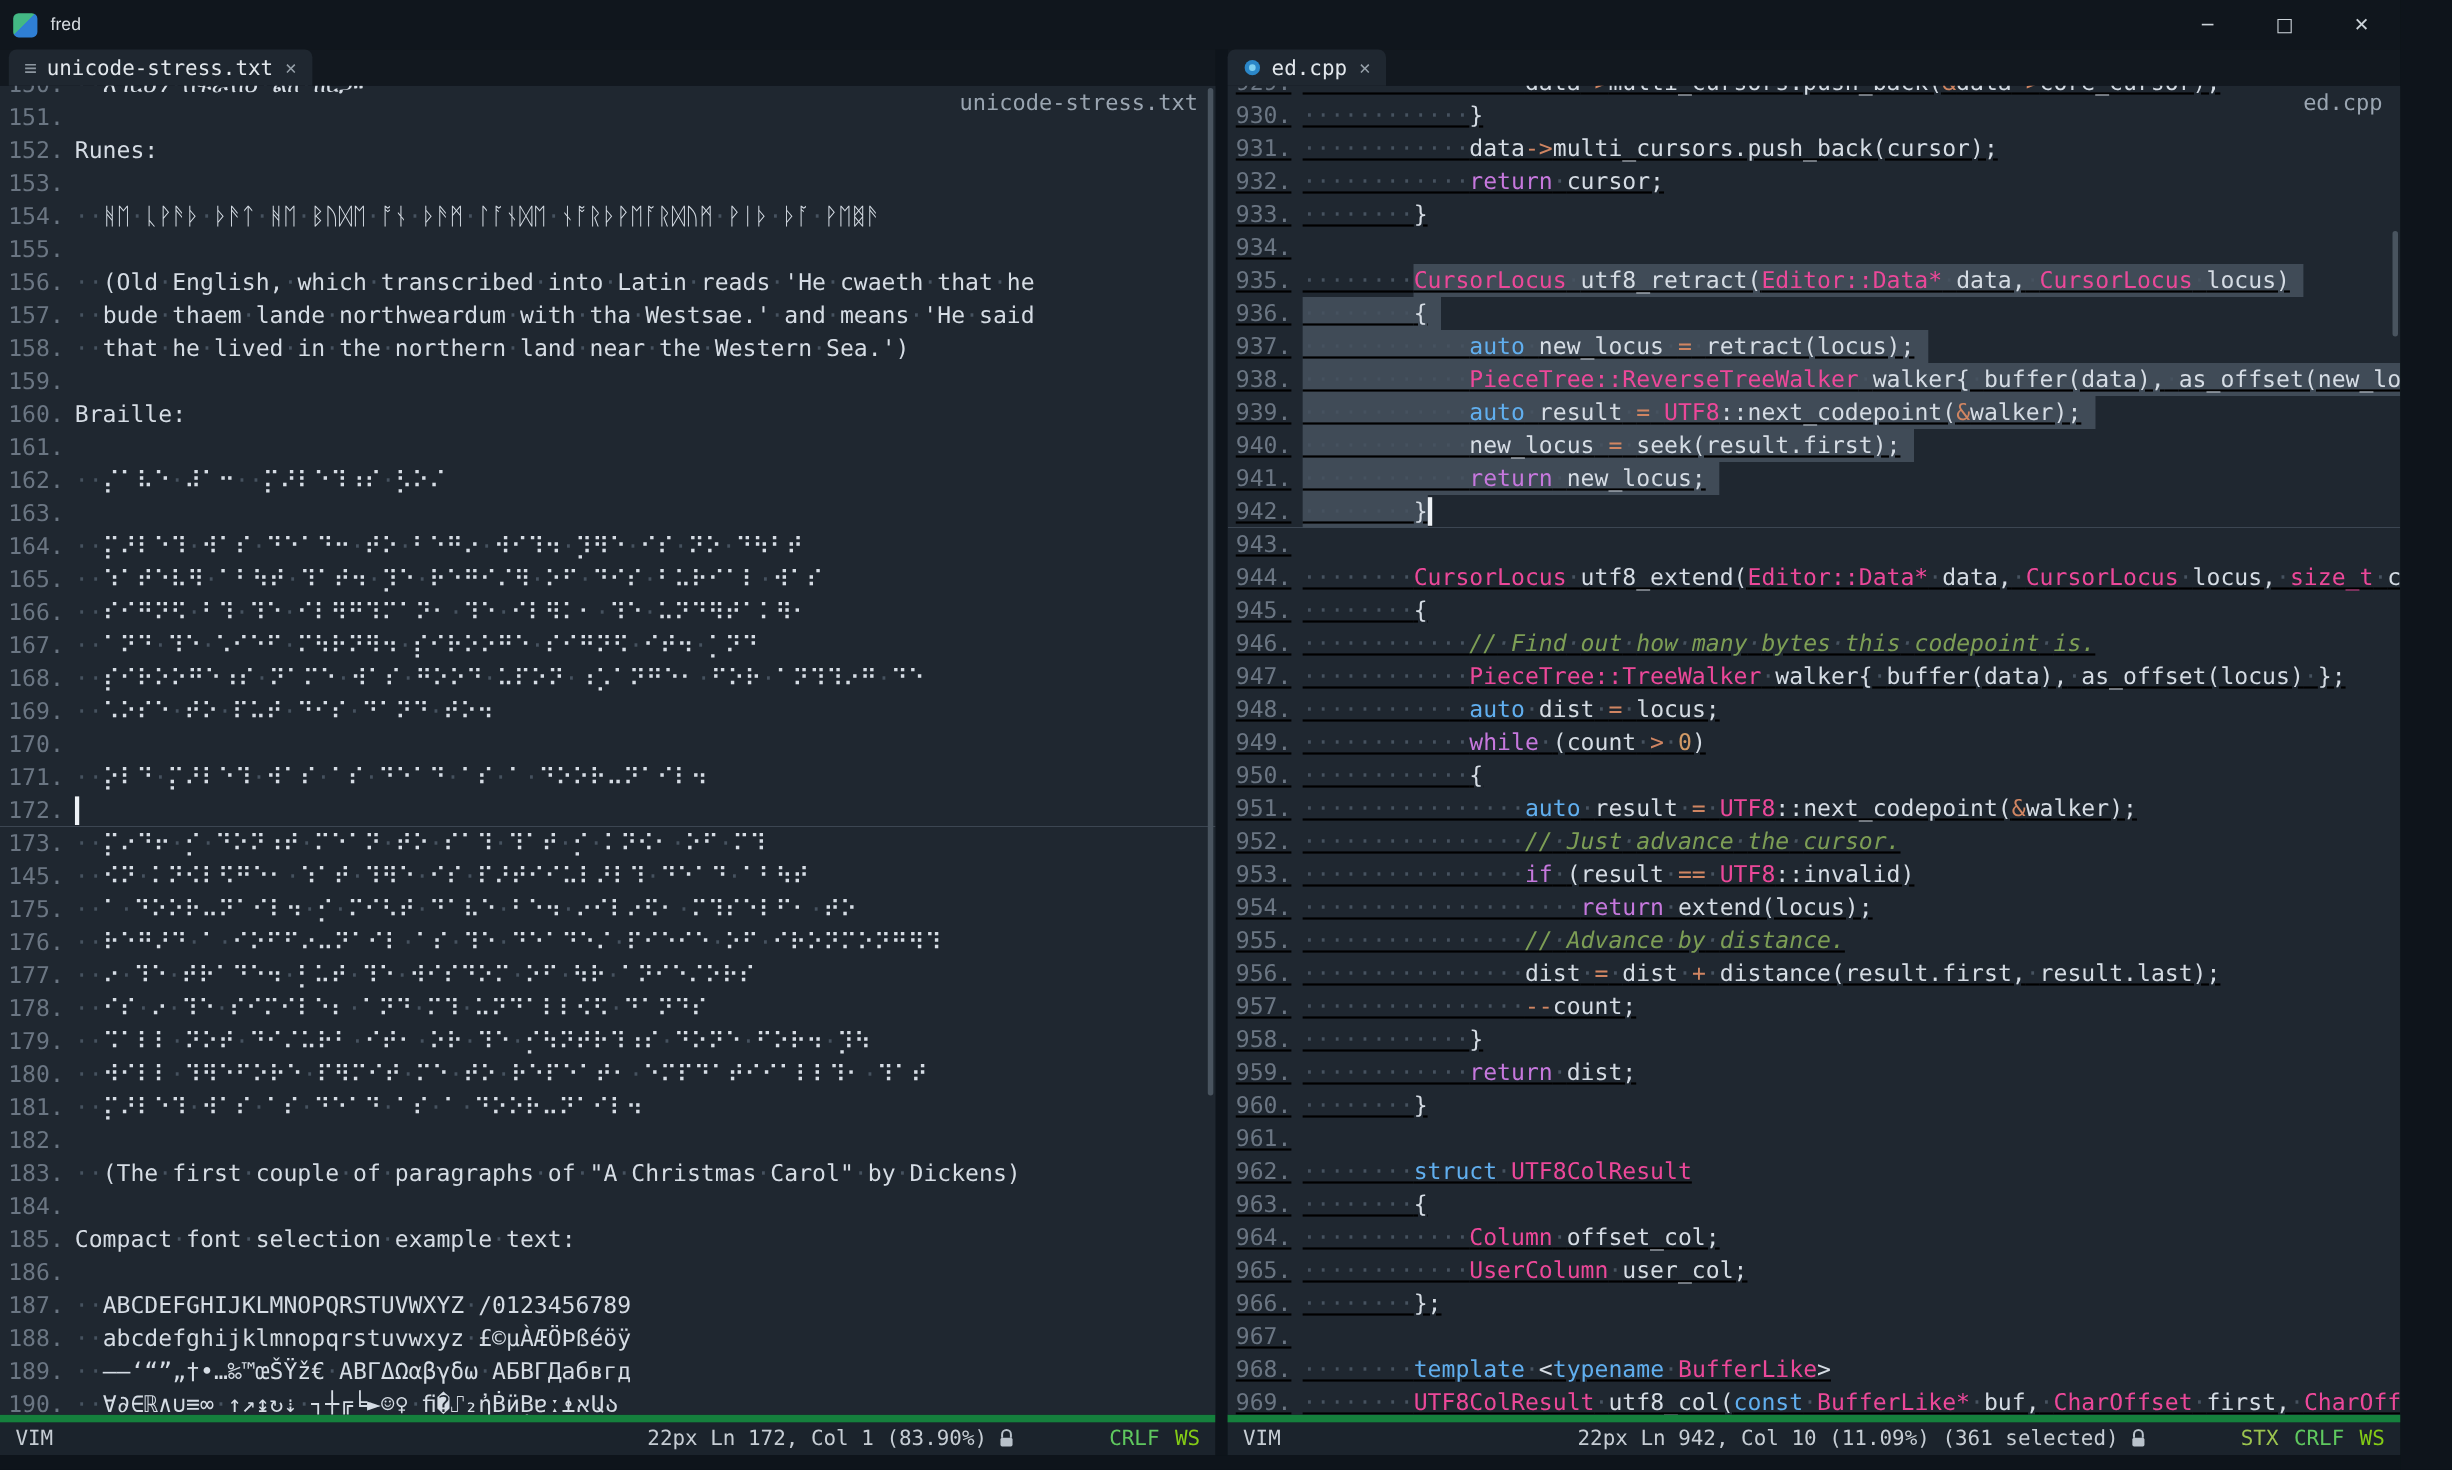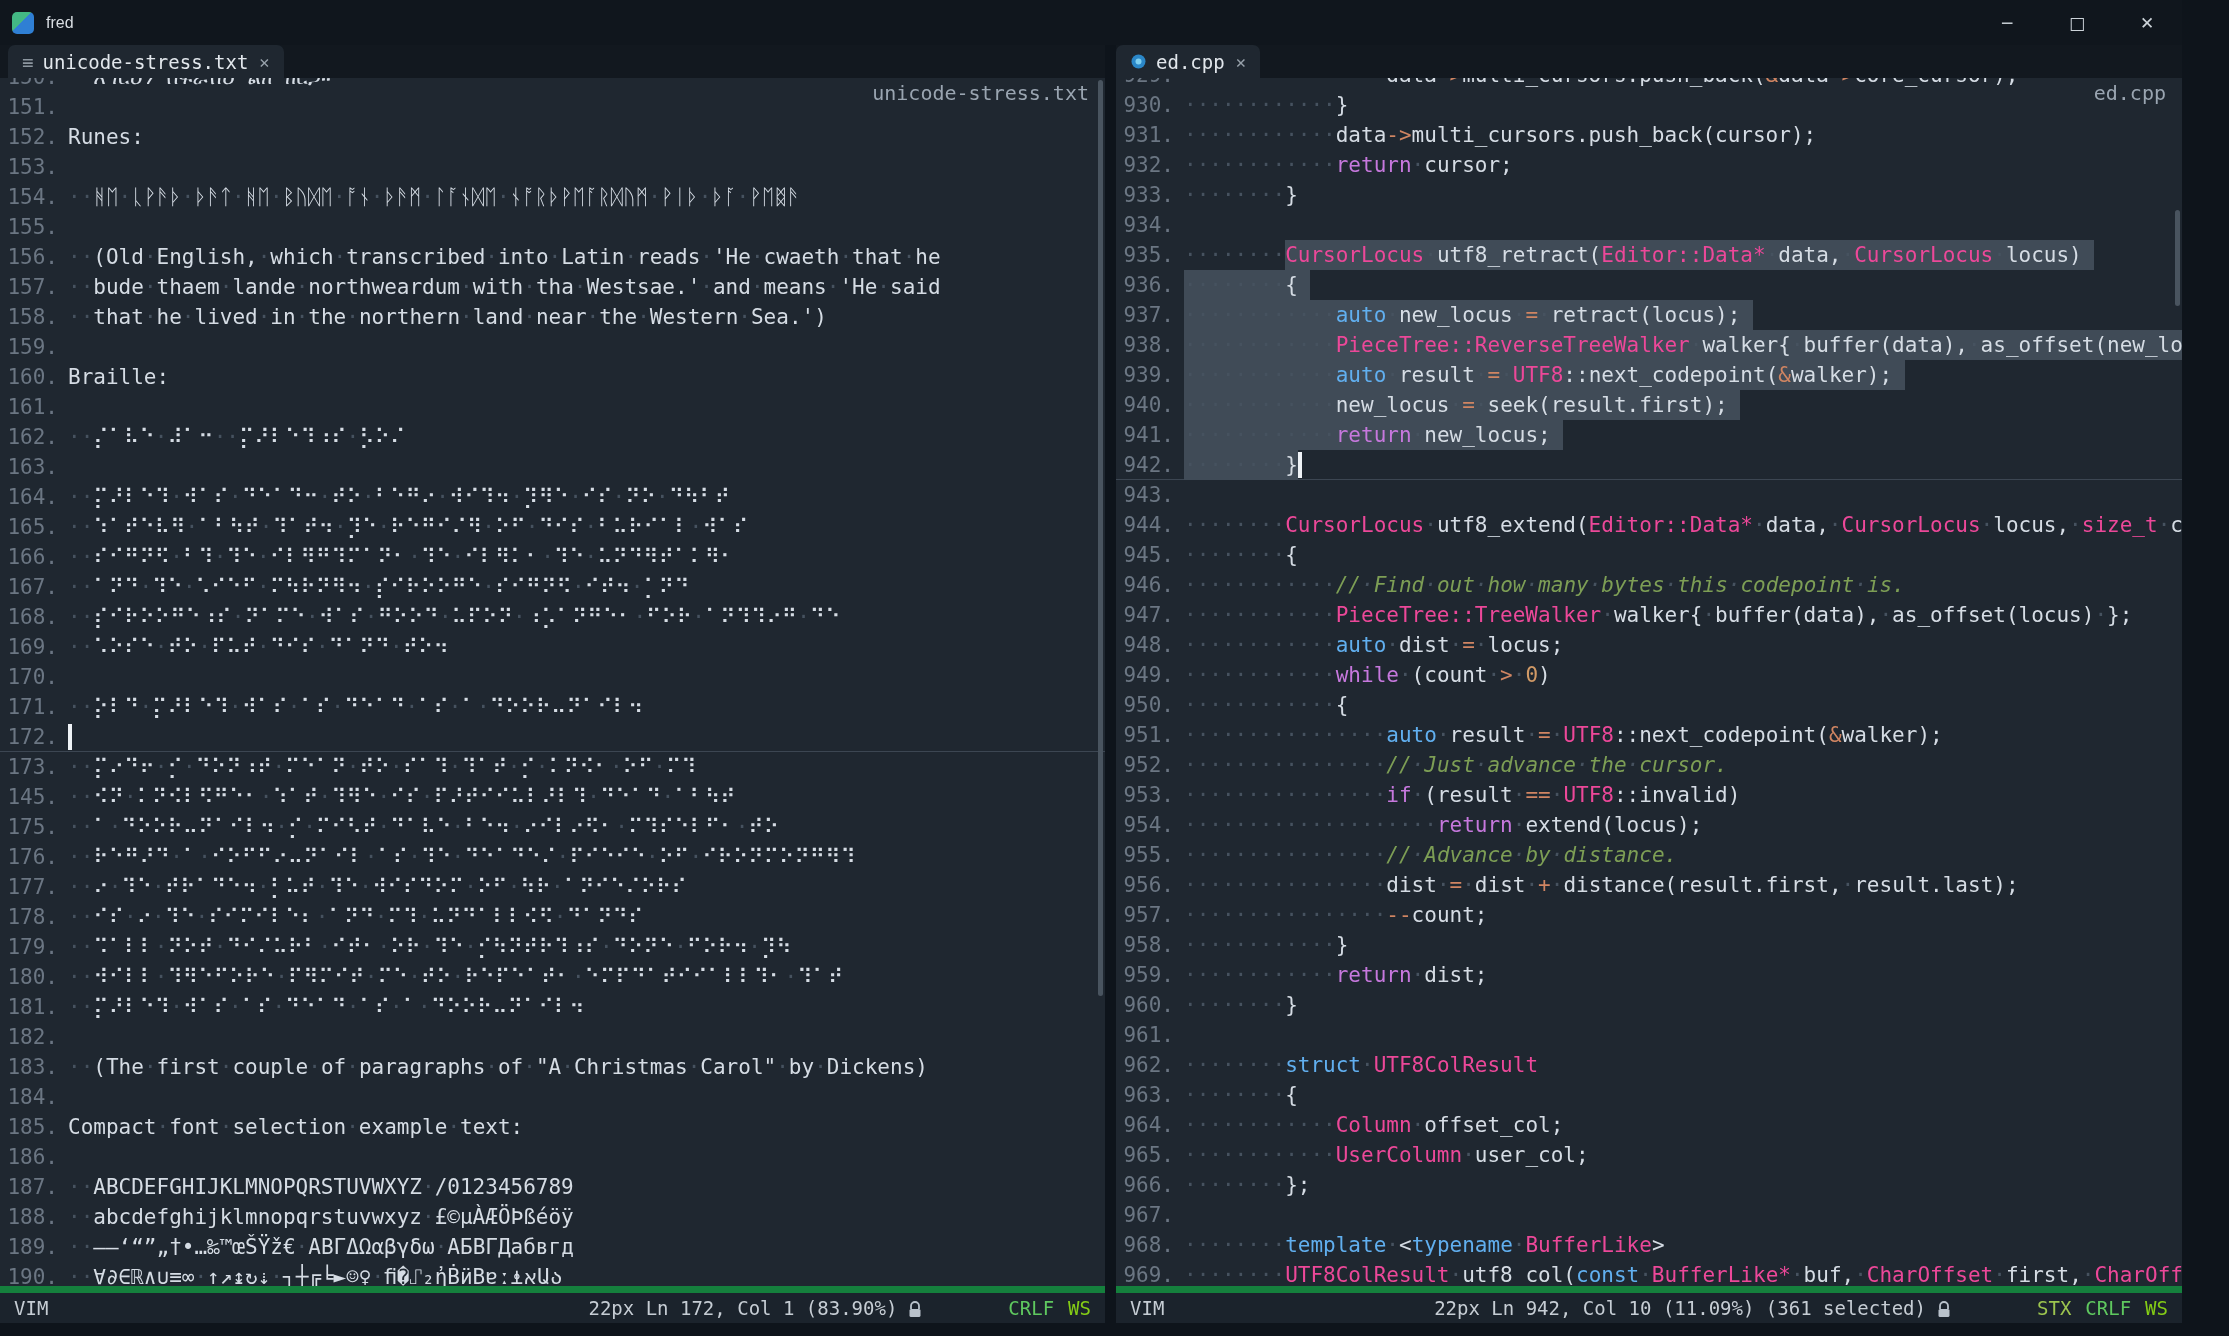--- a/index.html
+++ b/index.html
@@ -46,21 +46,21 @@
   .caret{position:absolute;top:2px;width:4px;height:26px;background:#eef2f6;z-index:2}
 
   .overlay-name{position:absolute;top:3px;right:16px;color:#9aa5b1;font-size:20px;z-index:3;pointer-events:none}
   .scrollbar{position:absolute;right:0;top:0;bottom:0;width:10px;z-index:4}
   .sb-thumb{position:absolute;right:2px;width:5px;background:#49545f;border-radius:3px}
   #pane-left .sb-thumb{top:2px;height:916px}
   #pane-right .sb-thumb{top:132px;height:96px}
 
   
   .statusbar{height:37px;flex:0 0 37px;background:#1b232c;border-top:7px solid #15803d;display:flex;align-items:center;padding:0 14px;font-size:19px;color:#c6cdd4}
-  .sb-right{margin-left:auto;display:flex;align-items:flex-end;gap:10px}
+  .sb-right{margin-left:auto;display:flex;align-items:center;gap:10px}
   .sb-lock{display:flex;align-items:center}
   .sb-eol{display:flex;gap:14px;margin-left:75px}
   .sb-stx{color:#9cc44f}
   .sb-crlf{color:#5fc85f}
   .sb-ws{color:#84cc16}
 
   .bottom-strip{height:13px;flex:0 0 13px;background:#0e141b}
 </style>
 </head>
 <body>
@@ -286,21 +286,21 @@
             <svg width="17" height="17" viewBox="0 0 17 17" style="display:block">
                 <circle cx="8.5" cy="8.5" r="7" fill="#2b87c8"></circle>
                 <circle cx="8.5" cy="8.5" r="3" fill="#7fd0f0"></circle>
               </svg>
           </span>
           <span class="tab-label">ed.cpp</span>
           <span class="tab-close">✕</span>
         </div>
       </div>
       <div class="editor">
-        <div class="lines" style="margin-top: -18px;">
+        <div class="lines" style="margin-top: -18px; text-decoration: underline;">
             <div class="row">
               <span class="num">929.</span>
               <span class="code"><span><span class="ws">················</span>data</span><span class="tk-o">-&gt;</span><span>multi_cursors.push_back(</span><span class="tk-o">&amp;</span><span>data</span><span class="tk-o">-&gt;</span><span>core_cursor);</span></span>
             </div>
             <div class="row">
               <span class="num">930.</span>
               <span class="code"><span><span class="ws">············</span>}</span></span>
             </div>
             <div class="row">
               <span class="num">931.</span>

